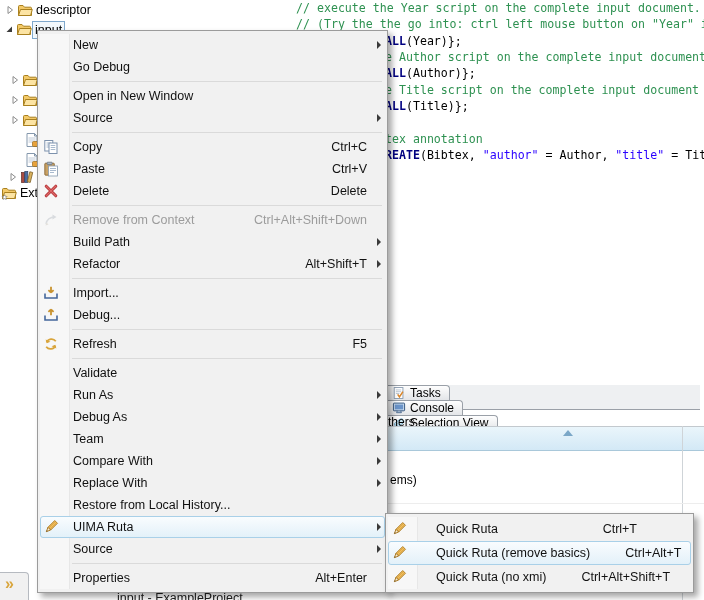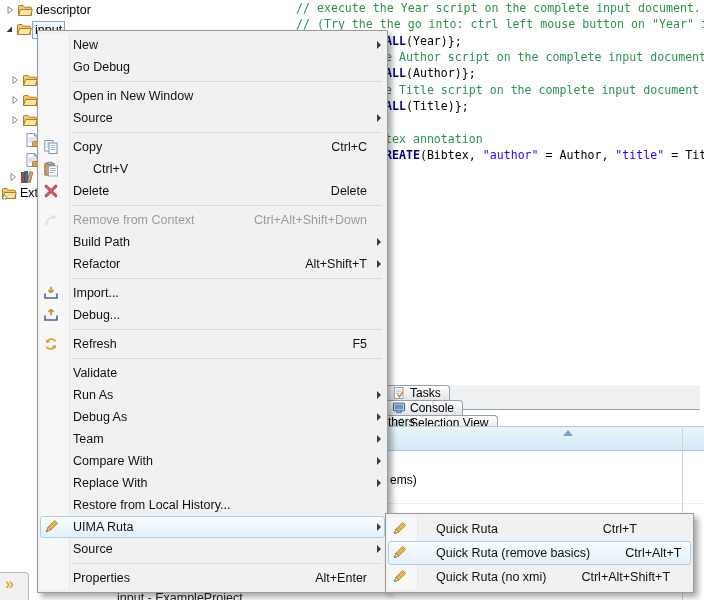--- a/index.html
+++ b/index.html
@@ -293,20 +293,21 @@
       </div>
       <div class="mitem">
         <span class="micon">
           <svg viewBox="0 0 16 16" style="width: 100%; height: 100%; display: block;">
             <rect x="1.8" y="2.2" width="9.5" height="12" rx="0.8" fill="#c9a264" stroke="#7d5c28" stroke-width="0.8"></rect>
             <rect x="4.1" y="1.2" width="5" height="2.4" rx="0.6" fill="#aab6c6" stroke="#5f6e80" stroke-width="0.7"></rect>
             <rect x="5.4" y="5" width="9" height="10" fill="#fff" stroke="#8598ad" stroke-width="0.8"></rect>
             <path d="M7 7.5 H13 M7 9.5 H13 M7 11.5 H11" stroke="#9fb2c8" stroke-width="0.9"></path>
           </svg>
         </span>
+        <span class="mlabel">Paste</span>
         <span class="mshort">Ctrl+V</span>
         <span class="marrow"></span>
       </div>
       <div class="mitem">
         <span class="micon">
           <svg viewBox="0 0 16 16" style="width: 100%; height: 100%; display: block;">
             <path d="M3.2 3.2 L12.8 12.8 M12.8 3.2 L3.2 12.8" stroke="#b8393c" stroke-width="3" stroke-linecap="round"></path>
             <path d="M3.2 3.2 L12.8 12.8 M12.8 3.2 L3.2 12.8" stroke="#e06a6a" stroke-width="1.1" stroke-linecap="round"></path>
           </svg>
         </span>

